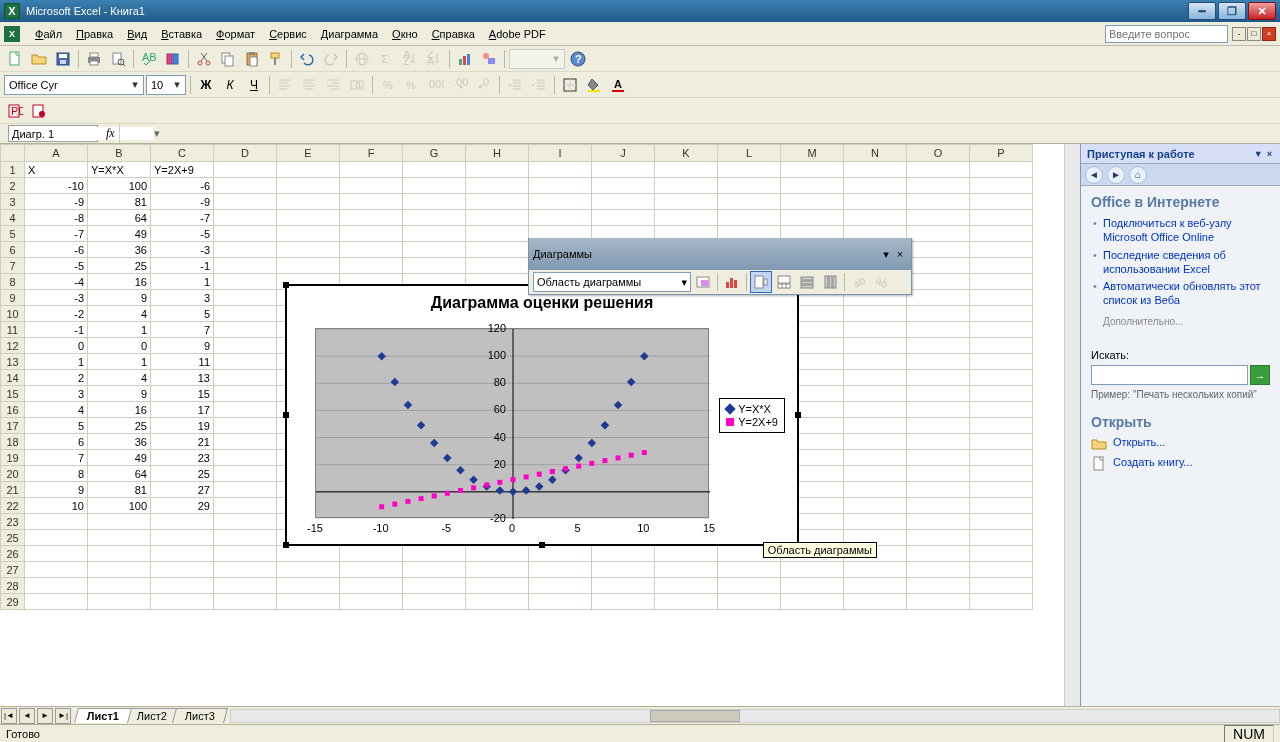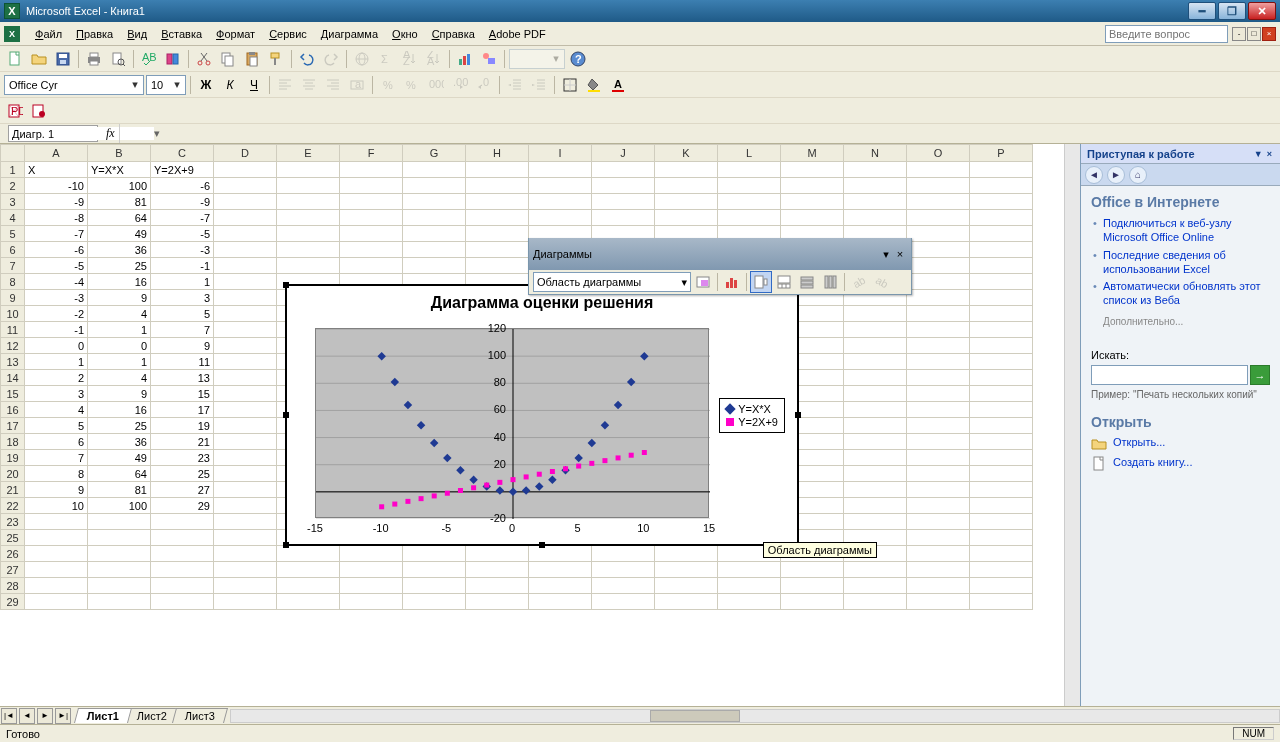--- a/index.html
+++ b/index.html
@@ -105,21 +105,21 @@
 .tabbar .navbtn{width:16px;height:16px;border:1px solid #999;margin:0 1px;display:flex;align-items:center;justify-content:center;font-size:8px;background:#ece9d8;}
 .tabbar .tab{padding:1px 10px;border:1px solid #999;border-bottom:none;background:#efedde;position:relative;font-size:11px;transform:skewX(-15deg);margin-right:-4px;}
 .tabbar .tab span{display:inline-block;transform:skewX(15deg);}
 .tabbar .tab.active{background:#fff;font-weight:bold;z-index:2;}
 .tabbar .hscroll{flex:1;height:14px;background:#e8e8e8;border:1px solid #ccc;margin-left:8px;position:relative;}
 .tabbar .hscroll .thumb{position:absolute;left:40%;top:0;bottom:0;width:90px;background:#cdcabb;border:1px solid #aaa;}
 
 
 .statusbar{height:18px;background:#efedde;border-top:1px solid #b5b196;display:flex;align-items:center;padding:0 6px;font-size:11px;}
 .statusbar .sp{flex:1;}
-.statusbar .ind{border:1px inset #ccc;padding:0 8px;margin-left:4px;font-size:10px;}
+.statusbar .ind{border:1px inset #ccc;padding:0 8px;margin-left:4px;font-size:14px;}
 
 
 .disabled{opacity:.35;}
 </style>
 </head>
 <body>
 
 <div class="titlebar">
   <div class="xicon">X</div>
   <div class="title">Microsoft Excel - Книга1</div>

